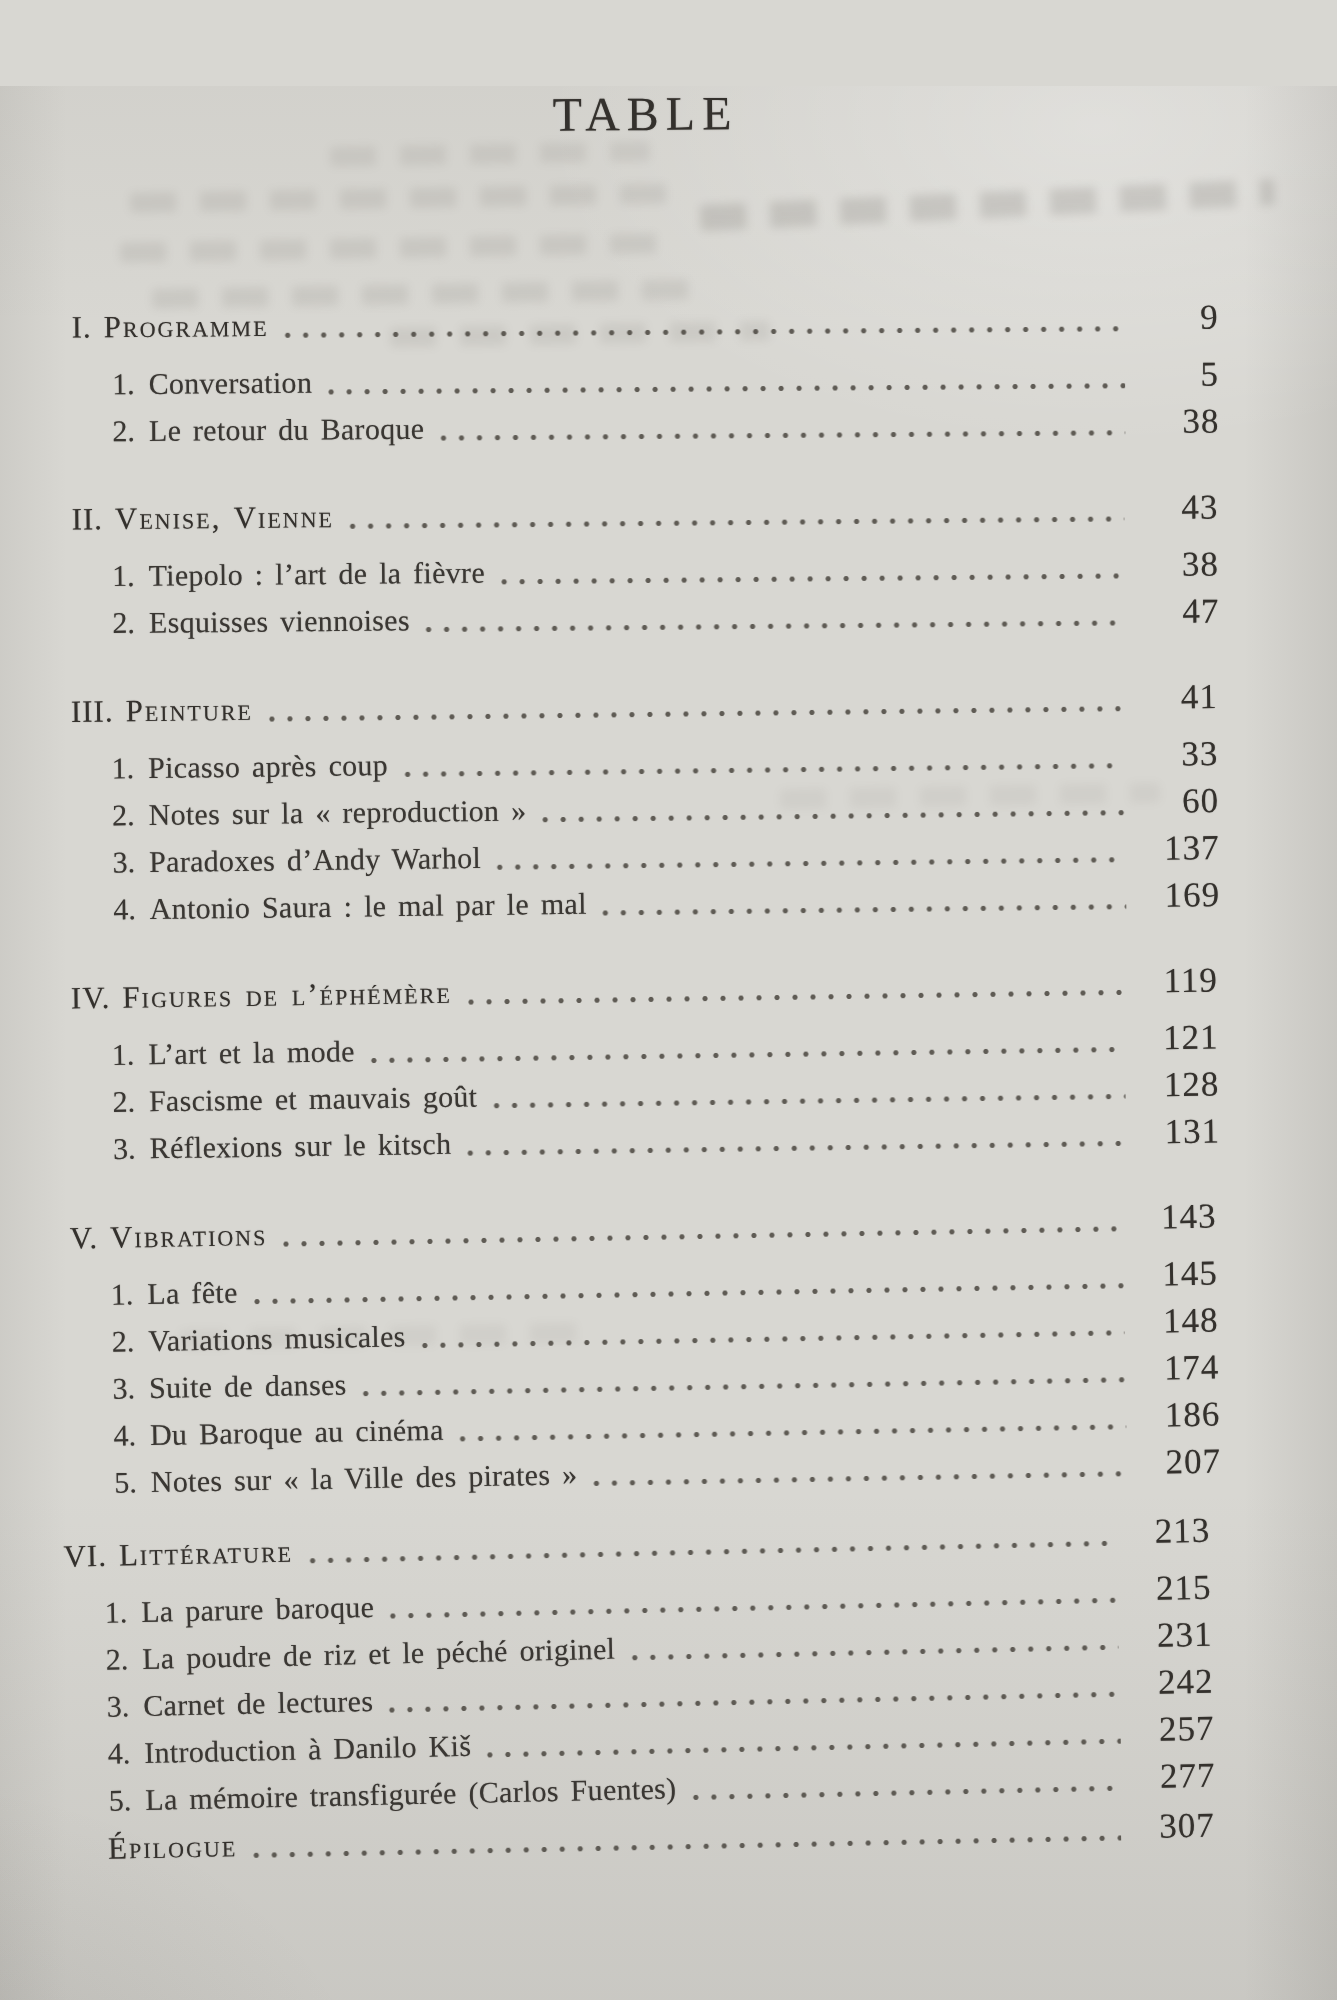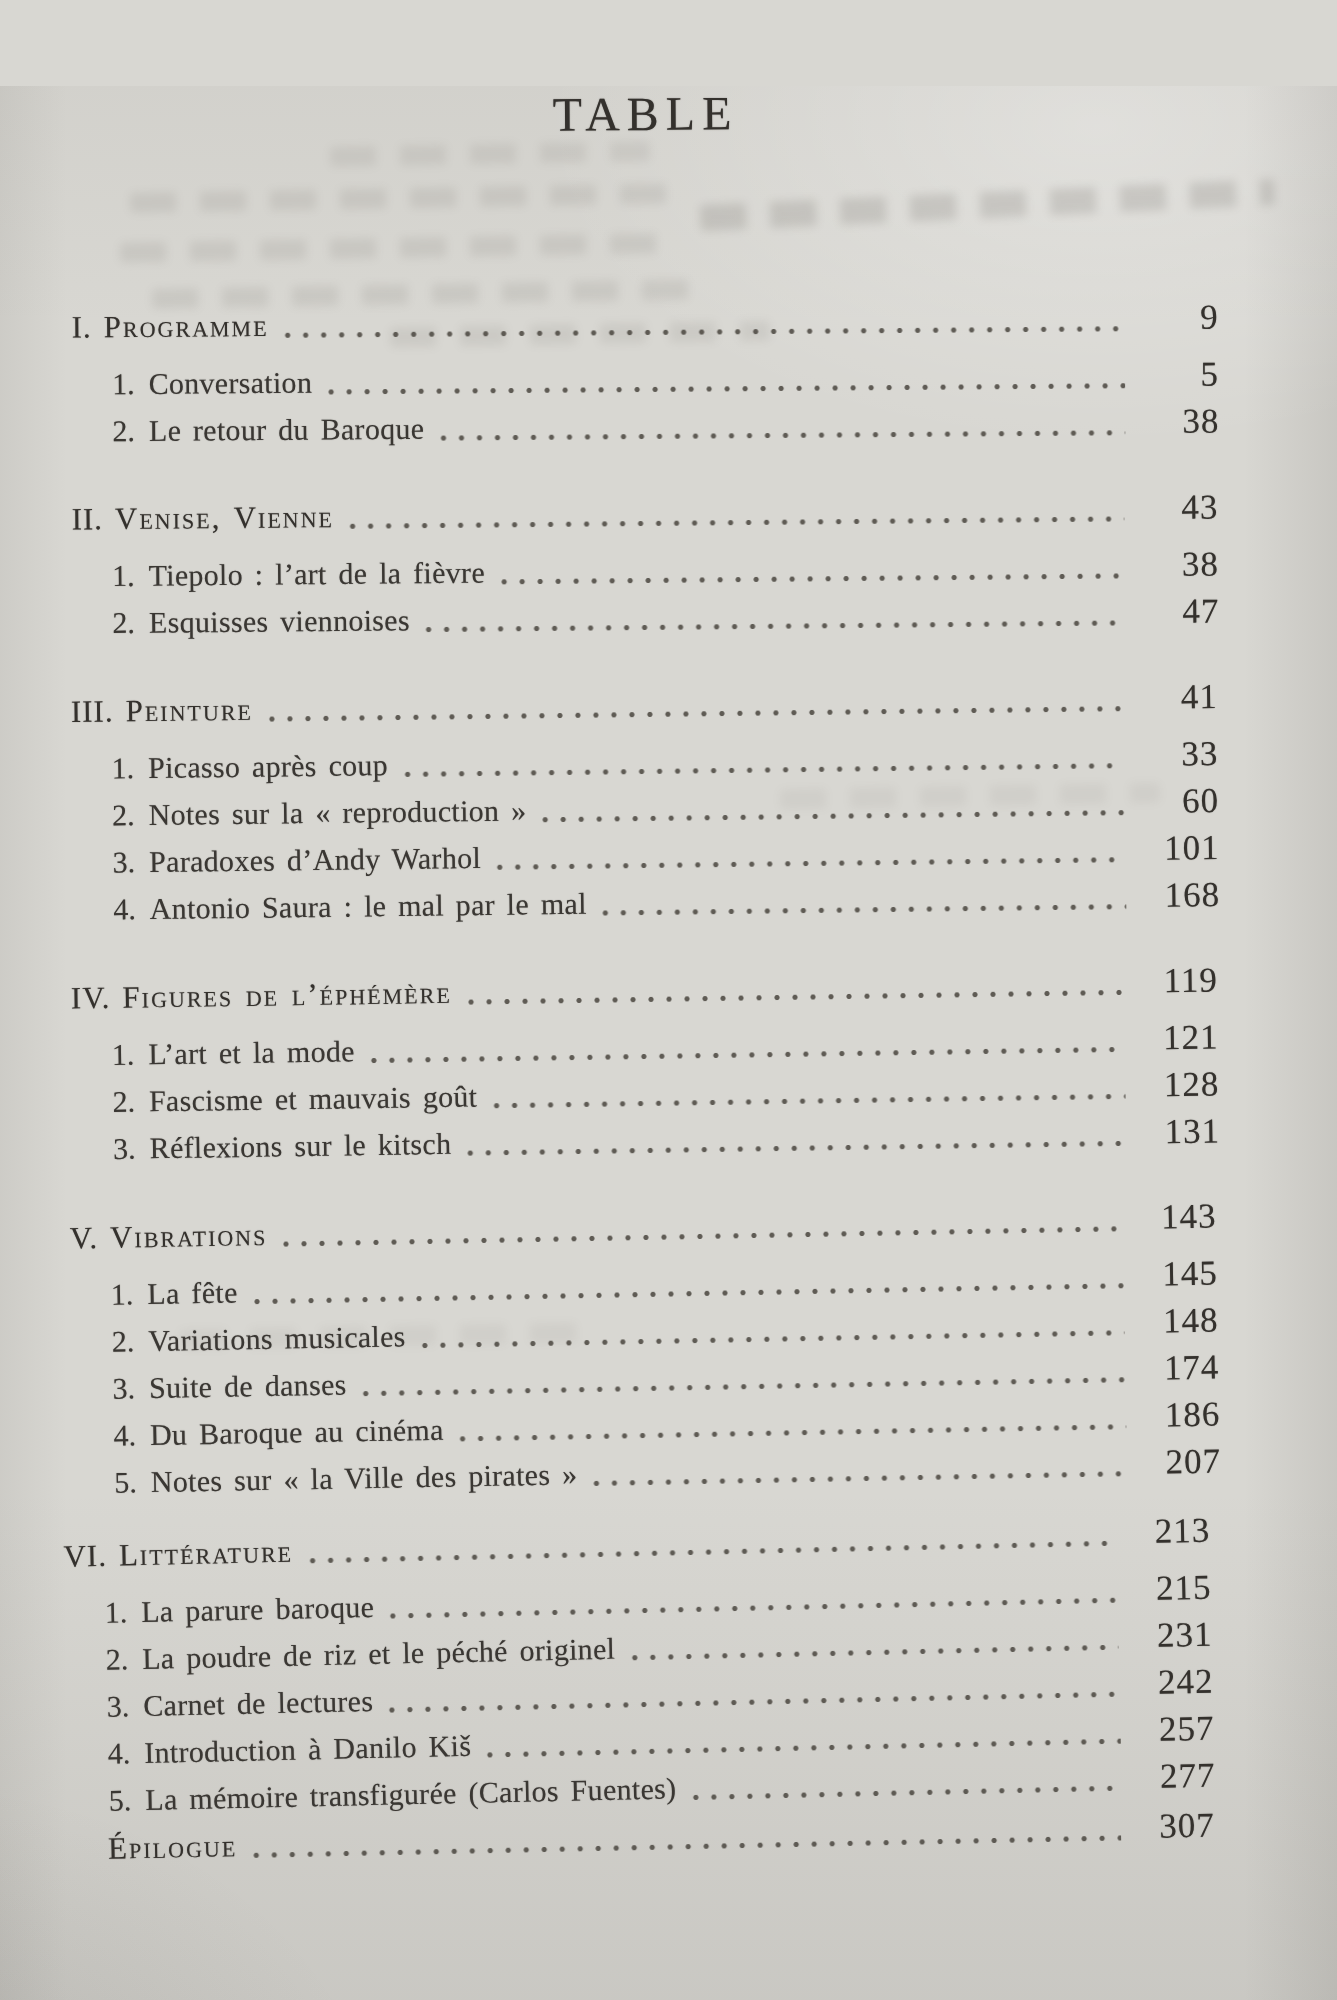--- a/index.html
+++ b/index.html
@@ -163,28 +163,28 @@
     <span class="itemnum">2.</span>
     <span class="itemlabel">Notes sur la « reproduction »</span>
     <span class="leader"></span>
     <span class="pagenum">60</span>
   </div>
 
   <div class="toc-line item-line">
     <span class="itemnum">3.</span>
     <span class="itemlabel">Paradoxes d’Andy Warhol</span>
     <span class="leader"></span>
-    <span class="pagenum">101</span>
+    <span class="pagenum">137</span>
   </div>
 
   <div class="toc-line item-line">
     <span class="itemnum">4.</span>
     <span class="itemlabel">Antonio Saura : le mal par le mal</span>
     <span class="leader"></span>
-    <span class="pagenum">168</span>
+    <span class="pagenum">169</span>
   </div>
 </div>
   </section>
 
   <section class="toc-section">
     <div class="toc-line header-line">
       <span class="numeral">IV.</span>
       <span class="heading">Figures de l’éphémère</span>
       <span class="leader"></span>
       <span class="pagenum">119</span>

